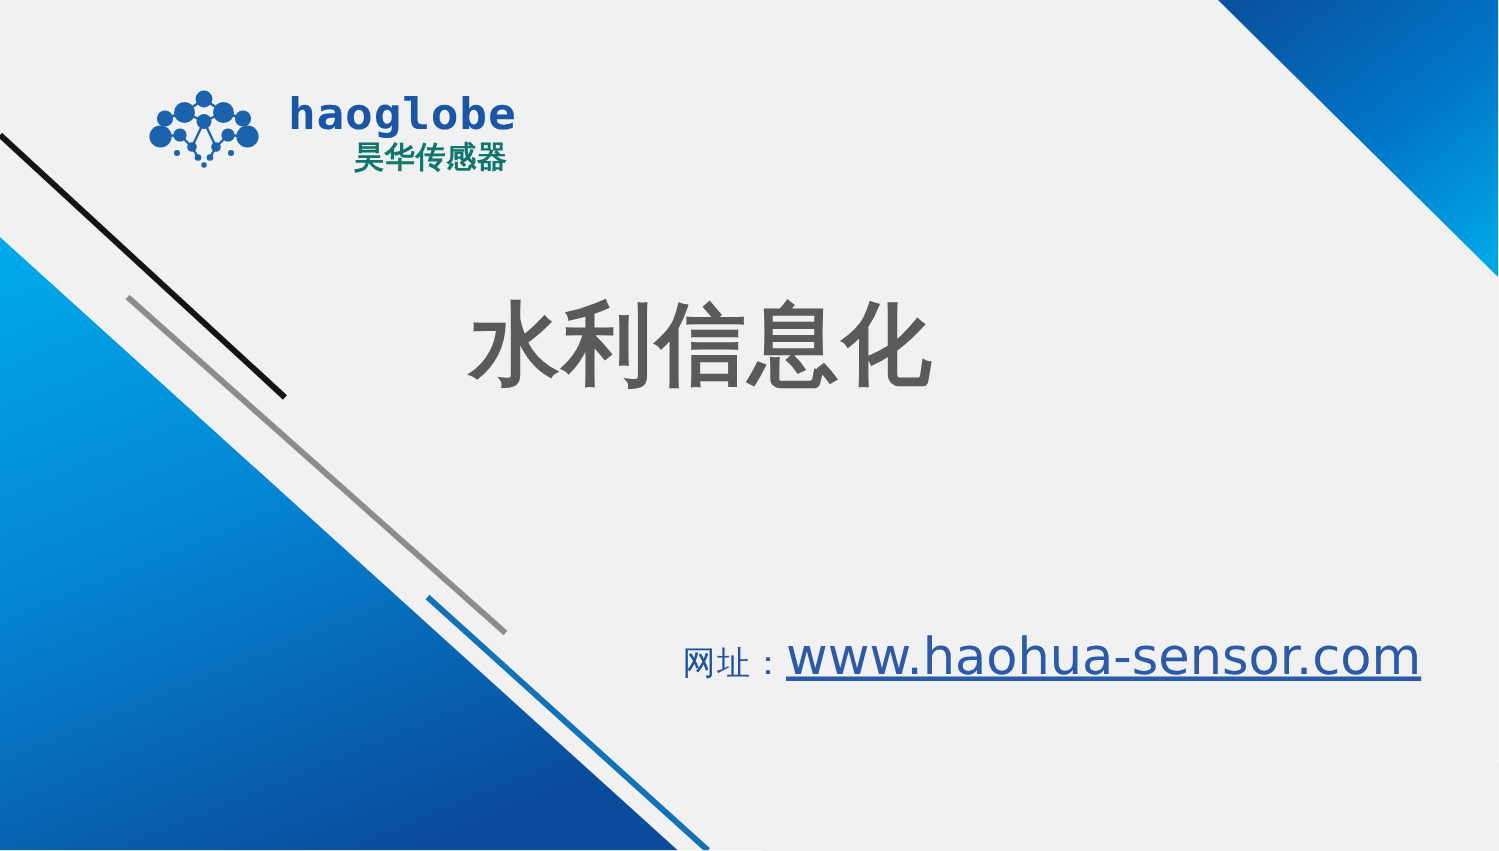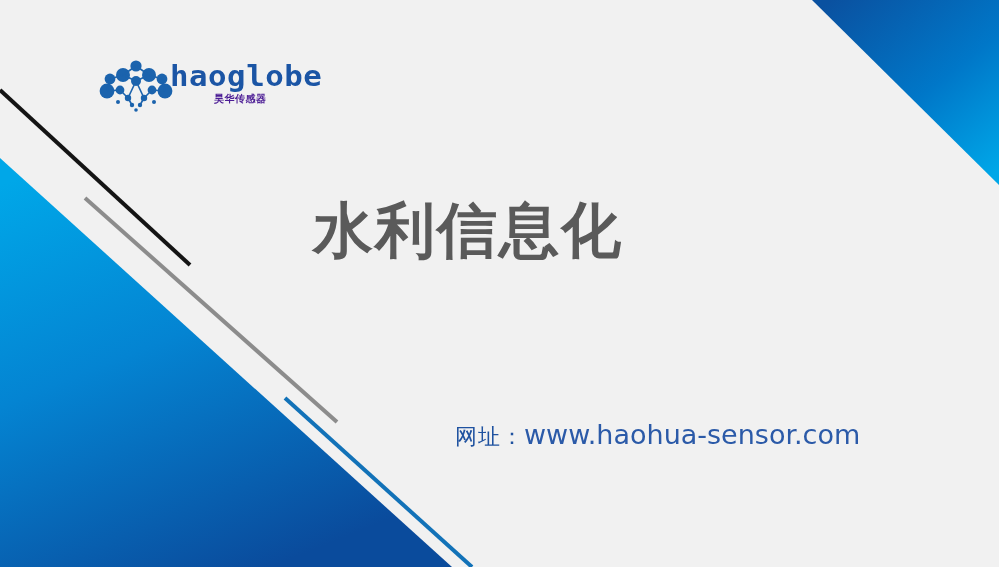--- a/index.html
+++ b/index.html
@@ -33,21 +33,21 @@
   }
   #logo-mark {
     position: absolute;
     left: 0;
     top: 2px;
     width: 76px;
     height: 52px;
   }
   #logo-text {
     position: absolute;
-    left: 72px;
+    left: 94px;
     top: 0px;
     width: 150px;
     height: 58px;
     text-align: center;
   }
   .logo-word {
     position: absolute;
     left: 0;
     top: 4px;
     font-family: "DejaVu Sans Mono", monospace;
@@ -58,23 +58,23 @@
     line-height: 1;
     white-space: nowrap;
     transform: scaleX(1.06);
     transform-origin: left center;
   }
   .logo-sub {
     position: absolute;
     left: 44px;
     top: 36px;
     font-family: "DejaVu Sans", sans-serif;
-    font-size: 10px;
+    font-size: 20px;
     font-weight: bold;
-    color: #4c1d95;
+    color: #0f766e;
     letter-spacing: 0.5px;
     line-height: 1;
     white-space: nowrap;
   }
 
   
   #title-group {
     position: absolute;
     left: 0;
     top: 0;
@@ -105,23 +105,24 @@
     line-height: 1;
   }
   .site-label {
     font-family: "DejaVu Sans", sans-serif;
     font-size: 22px;
     color: #1f52a0;
     letter-spacing: 1px;
   }
   .site-url {
     font-family: "DejaVu Sans", sans-serif;
-    font-size: 27px;
+    font-size: 34px;
     color: #2b5aa8;
     letter-spacing: 0px;
+    text-decoration: underline;
   }
 </style>
 </head>
 <body>
 
 <div id="slide">
 
   <svg id="bg-svg" viewBox="0 0 999 567" preserveAspectRatio="none">
     <defs>
       <linearGradient id="gradWedge" x1="0.15" y1="0" x2="0.6" y2="1">

